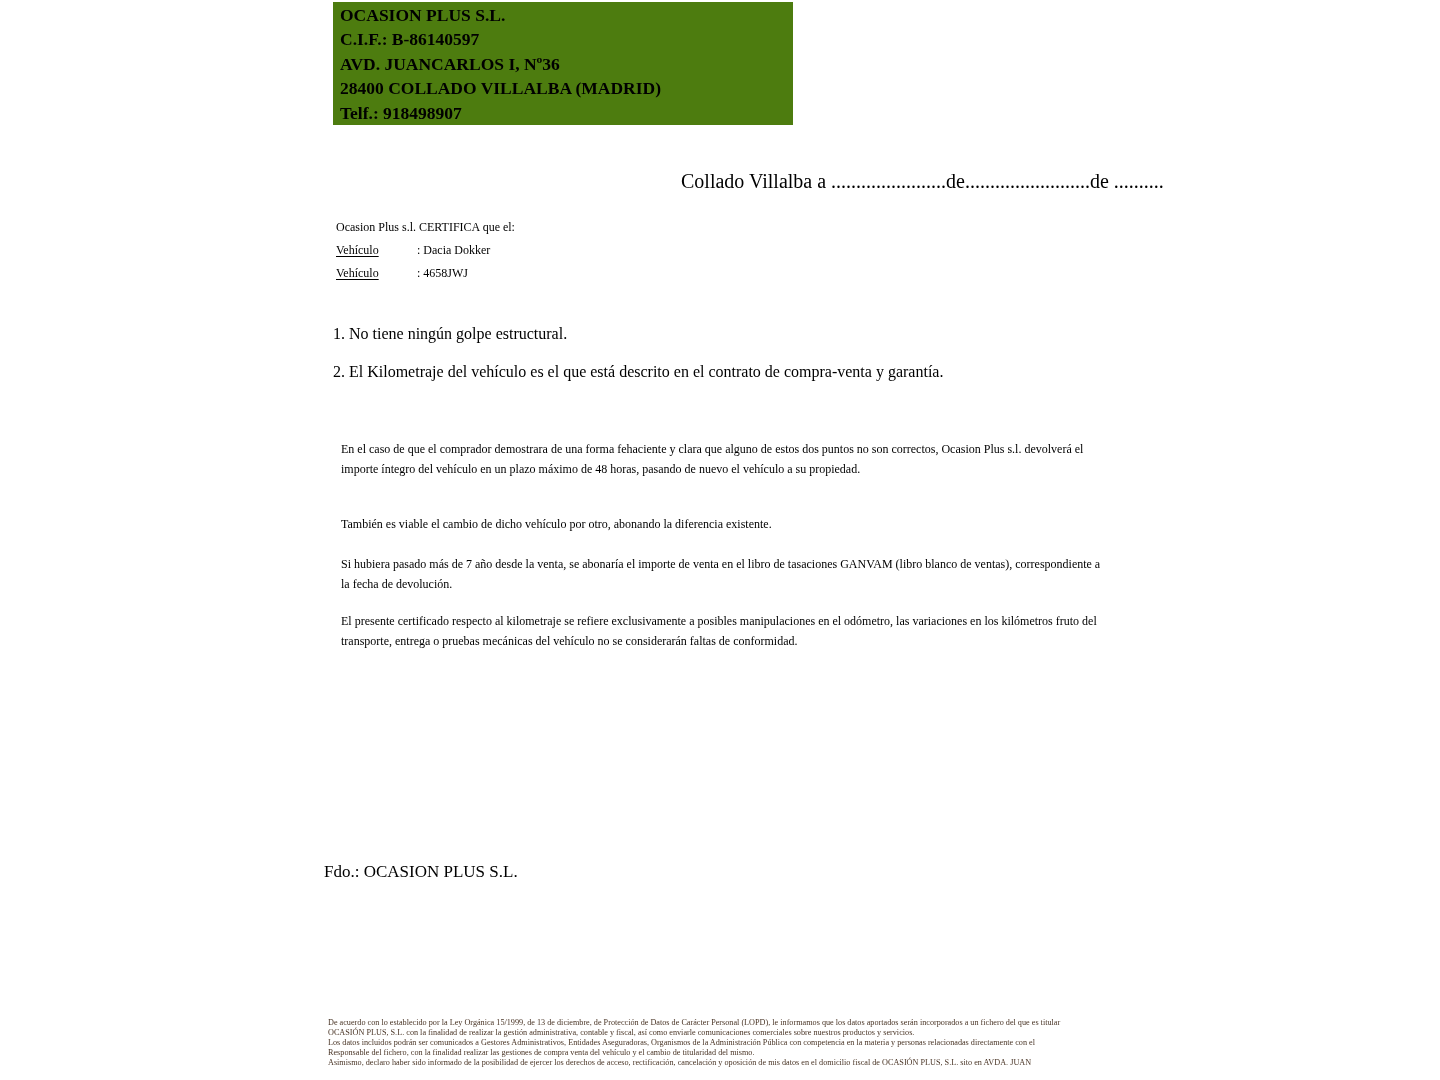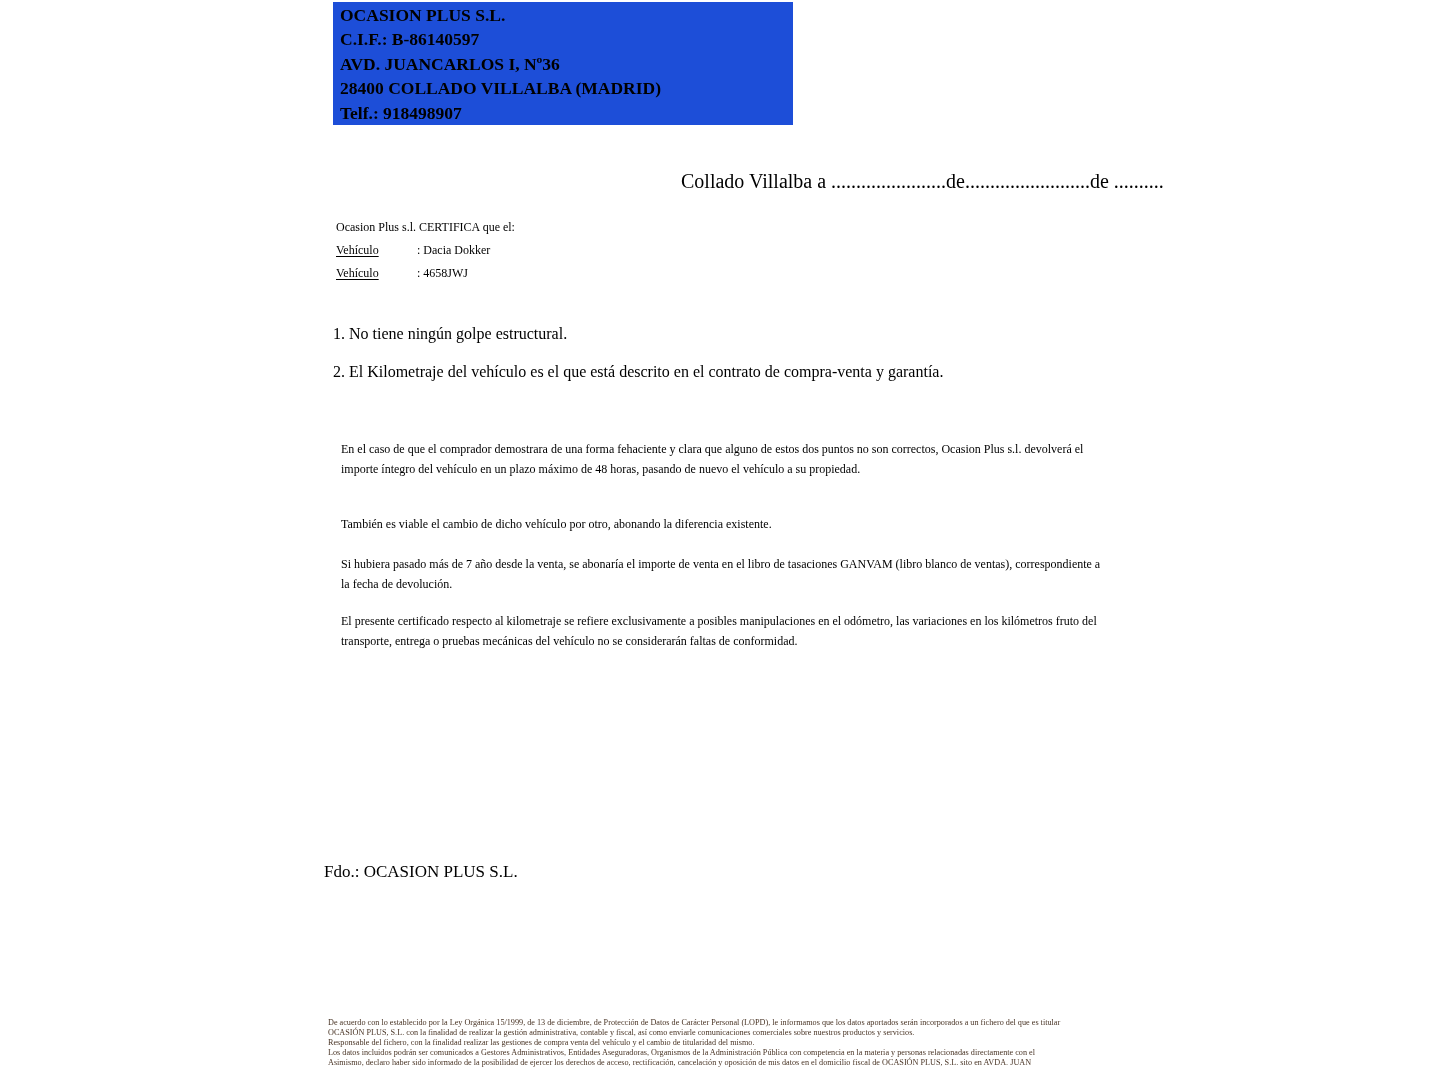--- a/index.html
+++ b/index.html
@@ -9,21 +9,21 @@
     font-family: "Liberation Serif", "DejaVu Serif", serif;
     color: #000000;
     overflow: hidden;
   }
   .page { position: absolute; inset: 0; }
 
   .header-box {
     position: absolute;
     left: 333px; top: 2px;
     width: 460px; height: 123px;
-    background: #1d4ed8;
+    background: #4d7c0f;
     padding: 1px 0 0 7px;
   }
   .header-box .hline {
     font-weight: bold;
     font-size: 17.5px;
     line-height: 24.4px;
     white-space: nowrap;
   }
 
   .date-line {
@@ -114,18 +114,18 @@
   <div class="para p1">En el caso de que el comprador demostrara de una forma fehaciente y clara que alguno de estos dos puntos no son correctos, Ocasion Plus s.l. devolverá el importe íntegro del vehículo en un plazo máximo de 48 horas, pasando de nuevo el vehículo a su propiedad.</div>
   <div class="para p2">También es viable el cambio de dicho vehículo por otro, abonando la diferencia existente.</div>
   <div class="para p3">Si hubiera pasado más de 7 año desde la venta, se abonaría el importe de venta en el libro de tasaciones GANVAM (libro blanco de ventas), correspondiente a la fecha de devolución.</div>
   <div class="para p4">El presente certificado respecto al kilometraje se refiere exclusivamente a posibles manipulaciones en el odómetro, las variaciones en los kilómetros fruto del transporte, entrega o pruebas mecánicas del vehículo no se considerarán faltas de conformidad.</div>
 
   <div class="signature">Fdo.: OCASION PLUS S.L.</div>
 
   <div class="fineprint">
     <div>De acuerdo con lo establecido por la Ley Orgánica 15/1999, de 13 de diciembre, de Protección de Datos de Carácter Personal (LOPD), le informamos que los datos aportados serán incorporados a un fichero del que es titular</div>
     <div>OCASIÓN PLUS, S.L. con la finalidad de realizar la gestión administrativa, contable y fiscal, así como enviarle comunicaciones comerciales sobre nuestros productos y servicios.</div>
+    <div>Los datos incluidos podrán ser comunicados a Gestores Administrativos, Entidades Aseguradoras, Organismos de la Administración Pública con competencia en la materia y personas relacionadas directamente con el</div>
     <div>Responsable del fichero, con la finalidad realizar las gestiones de compra venta del vehículo y el cambio de titularidad del mismo.</div>
-    <div>Los datos incluidos podrán ser comunicados a Gestores Administrativos, Entidades Aseguradoras, Organismos de la Administración Pública con competencia en la materia y personas relacionadas directamente con el</div>
     <div>Asimismo, declaro haber sido informado de la posibilidad de ejercer los derechos de acceso, rectificación, cancelación y oposición de mis datos en el domicilio fiscal de OCASIÓN PLUS, S.L. sito en AVDA. JUAN</div>
   </div>
 
 </div>
 
 </body></html>

